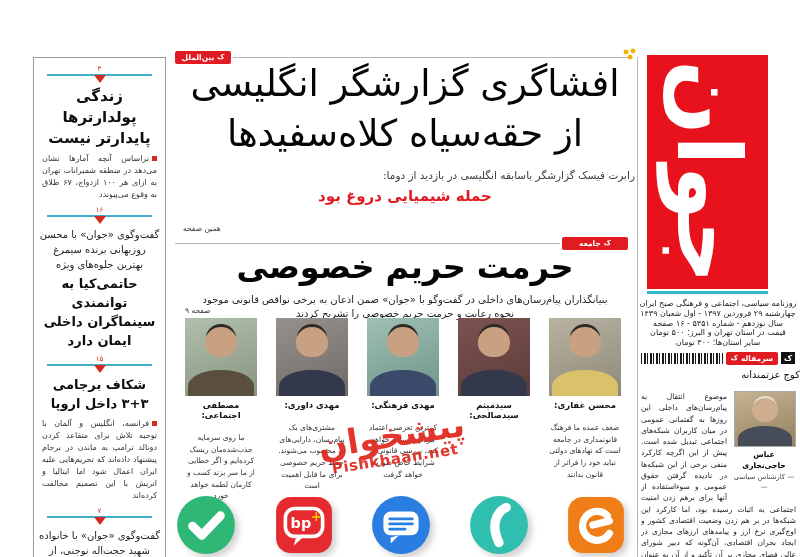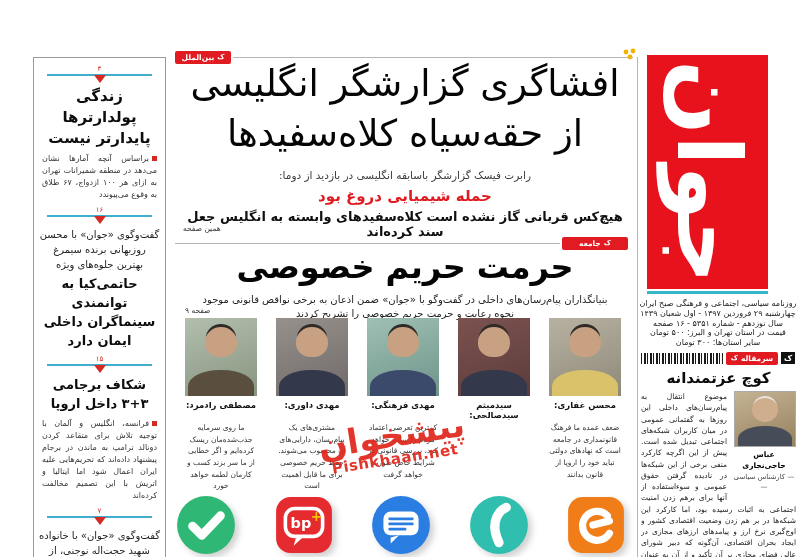--- a/index.html
+++ b/index.html
@@ -33,21 +33,21 @@
   .bullet { display:inline-block; width:5px; height:5px; background:#d42a22; margin-left:3px; }
 
   
   .center { position:absolute; left:175px; top:0; width:460px; height:557px; }
   .rule-top { top:57px; left:58px; right:2px; }
   .tag-intl { top:51px; left:0; width:56px; }
   .lead-h { position:absolute; width:100%; text-align:center; font-weight:normal; color:#050505;
             letter-spacing:-0.5px; }
   .lead-h.l1 { top:62px;  font-size:37px; }
   .lead-h.l2 { top:112px; font-size:37px; }
-  .kicker   { position:absolute; top:169px; width:100%; text-align:center; font-size:10.5px; color:#3c3c3c; }
+  .kicker   { position:absolute; top:169px; width:100%; font-size:10.5px; color:#3c3c3c; }
   .subred   { position:absolute; top:187px; width:100%; text-align:center; font-size:15px;
               font-weight:bold; color:#e11b22; }
   .subblack { position:absolute; top:209px; width:100%; text-align:center; font-size:13px;
               font-weight:bold; color:#101010; }
   .samepage { position:absolute; top:224px; left:8px; font-size:7.5px; color:#333; direction:rtl; }
   .rule-bottom { top:243px; left:0; width:385px; }
   .tag-society { top:237px; left:387px; width:66px; }
   .privacy-h { position:absolute; top:248px; width:100%; text-align:center; font-size:32px;
                font-weight:bold; color:#050505; }
   .deck { position:absolute; width:100%; text-align:center; font-size:10px; color:#222; }
@@ -96,22 +96,22 @@
   .cyanline { position:absolute; left:10px; top:291px; width:121px; height:3px; background:#35b6c9; }
   .minfo { position:absolute; left:1px; top:299px; width:160px; text-align:center; font-size:8px;
            line-height:1.23; color:#1a1a1a; }
   .edit-row { position:absolute; left:4px; top:352px; width:154px; height:12px; display:flex;
               direction:ltr; gap:3px; align-items:center; }
   .barcode { flex:1; height:11px;
              background:repeating-linear-gradient(90deg,#1a1a1a 0 1px,#fff 1px 3px,#1a1a1a 3px 5px,#fff 5px 6px); }
   .tag-edit { position:static; width:52px; flex:0 0 52px; }
   .blackmark { flex:0 0 14px; height:12px; background:#111; color:#fff; font-size:8px;
                font-weight:bold; display:flex; align-items:center; justify-content:center; }
-  .edit-h { position:absolute; top:369px; left:0; width:100%; text-align:center; font-size:15px;
-            font-weight:bold; color:#0a0a0a; }
+  .edit-h { position:absolute; top:369px; left:0; width:100%; font-size:10px;
+            font-weight:normal; color:#0a0a0a; }
   .edit-body { position:absolute; top:391px; left:4px; width:155px; height:166px; overflow:hidden;
                font-size:7.5px; line-height:1.5; text-align:justify; color:#222; }
   .authorbox { float:right; width:64px; margin:0 0 3px 5px; text-align:center; }
   .aphoto { position:relative; width:62px; height:56px; background:linear-gradient(160deg,#c4b394,#96815e);
             overflow:hidden; border:1px solid #aaa; }
   .aphoto::before { content:''; position:absolute; top:6px; left:50%; transform:translateX(-50%);
             width:26px; height:24px; background:#cfae8d; border-radius:50%;
             box-shadow:0 -3px 0 -1px #e8e4dc; }
   .aphoto::after { content:''; position:absolute; bottom:-6px; left:50%; transform:translateX(-50%);
             width:54px; height:26px; background:#474d58; border-radius:48% 48% 0 0; }
@@ -160,57 +160,56 @@
     <div class="rule rule-top"></div>
     <div class="tag tag-intl">
       <span class="tagmark">ک</span>
       <span>بین‌الملل</span>
     </div>
 
     <h1 class="lead-h l1">افشاگری گزارشگر انگلیسی</h1>
     <h1 class="lead-h l2">از حقه‌سیاه کلاه‌سفیدها</h1>
     <div class="kicker">رابرت فیسک گزارشگر باسابقه انگلیسی در بازدید از دوما:</div>
     <div class="subred">حمله شیمیایی دروغ بود</div>
-    <div class="subblack">هیچ‌کس قربانی گاز نشده است کلاه‌سفیدهای وابسته به انگلیس جعل سند کرده‌اند</div>
     <div class="samepage">همین صفحه</div>
 
     <div class="rule rule-bottom"></div>
     <div class="tag tag-society">
       <span class="tagmark">ک</span>
       <span>جامعه</span>
     </div>
 
     <h2 class="privacy-h">حرمت حریم خصوصی</h2>
     <div class="deck d1">بنیانگذاران پیام‌رسان‌های داخلی در گفت‌وگو با «جوان» ضمن اذعان به برخی نواقص قانونی موجود</div>
     <div class="deck d2">نحوه رعایت و حرمت حریم خصوصی را تشریح کردند</div>
     <div class="page9">صفحه ۹</div>
 
     <div class="people">
       <div class="person">
         <div class="photo p-ghaffari"></div>
         <div class="pname">محسن غفاری:</div>
-        <div class="pquote">ضعف عمده ما فرهنگ قانونمداری در جامعه است که نهادهای دولتی نباید خود را اروپا از قانون بدانند</div>
+        <div class="pquote">ضعف عمده ما فرهنگ قانونمداری در جامعه است که نهادهای دولتی نباید خود را فراتر از قانون بدانند</div>
       </div>
       <div class="person">
         <div class="photo p-salehi"></div>
         <div class="pname">سیدمیثم سیدصالحی:</div>
       </div>
       <div class="person">
         <div class="photo p-anjidani"></div>
         <div class="pname">مهدی فرهنگی:</div>
         <div class="pquote">کمترین تعرضی اعتماد مردم را سلب خواهد کرد، بررسی قانونی در شرایط خاص صورت خواهد گرفت</div>
       </div>
       <div class="person">
         <div class="photo p-davari"></div>
         <div class="pname">مهدی داوری:</div>
         <div class="pquote">مشتری‌های یک پیام‌رسان، دارایی‌های آن محسوب می‌شوند. حفظ حریم خصوصی برای ما قابل اهمیت است</div>
       </div>
       <div class="person">
         <div class="photo p-radmard"></div>
-        <div class="pname">مصطفی رادمرد:</div>
+        <div class="pname">مصطفی اجتماعی:</div>
         <div class="pquote">ما روی سرمایه جذب‌شده‌مان ریسک کرده‌ایم و اگر خطایی از ما سر بزند کسب و کارمان لطمه خواهد خورد</div>
       </div>
     </div>
 
     <div class="watermark">
       <span class="wm-fa">پیشخوان</span>
       <span class="wm-en">Pishkhaan.net</span>
     </div>
 
     <div class="apps">

